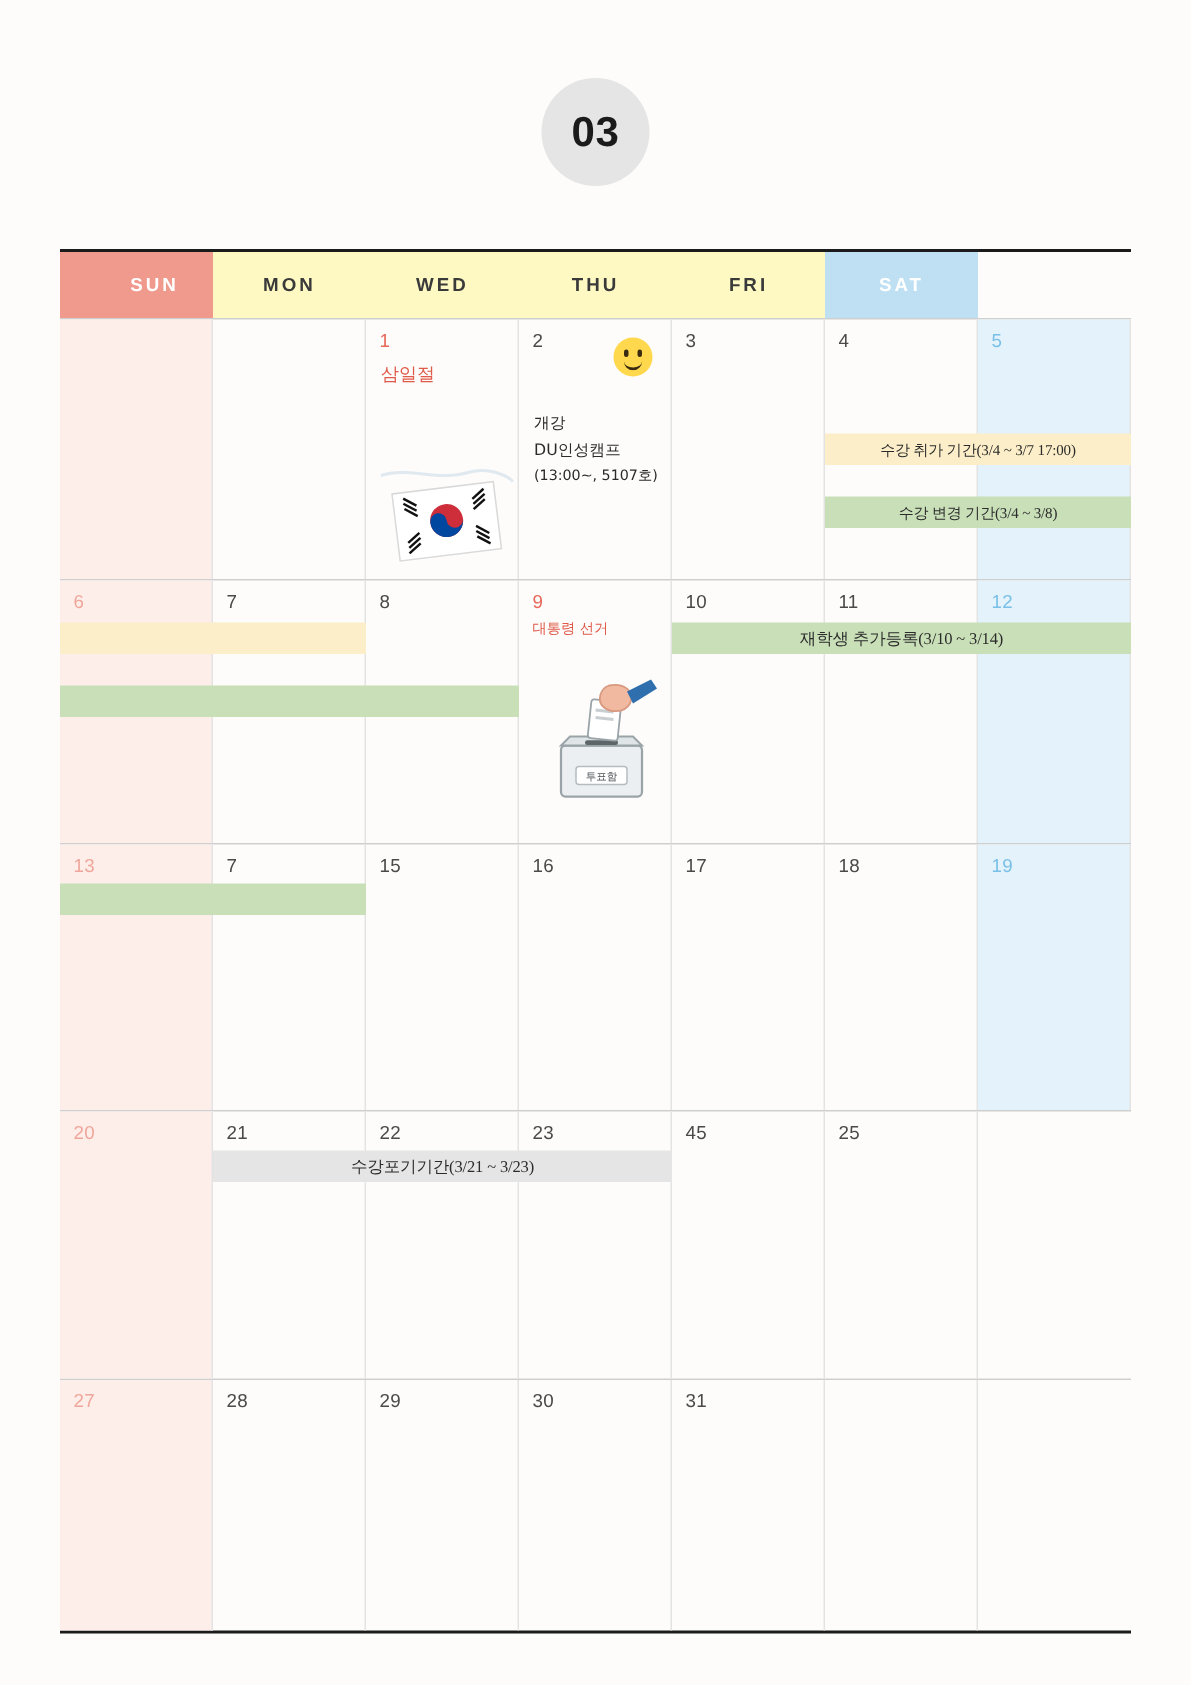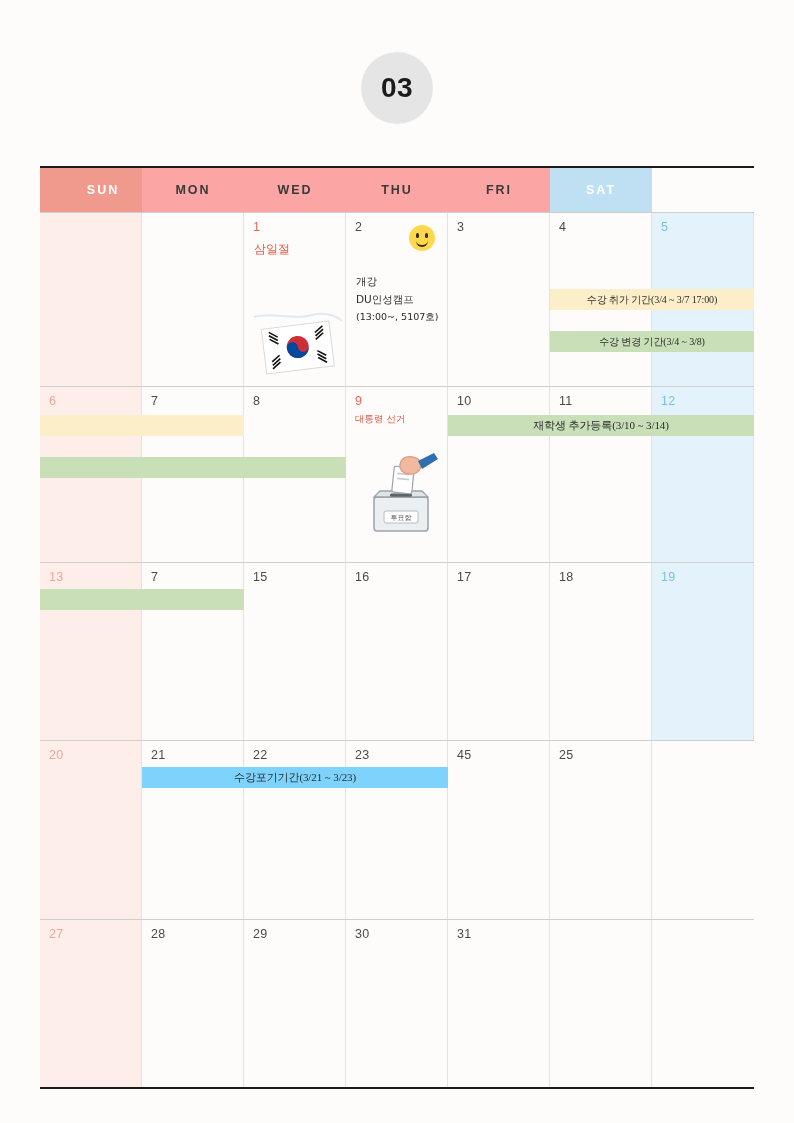--- a/index.html
+++ b/index.html
@@ -57,21 +57,21 @@
     border-bottom: 1px solid #cfcfcf;
   }
   .head-cell {
     display: flex;
     align-items: center;
     justify-content: center;
     font-size: 12.5px;
     font-weight: bold;
     letter-spacing: 2px;
     color: #3a3a3a;
-    background: #fca5a5;
+    background: #fef9c3;
   }
   .head-cell.sun { background: #ef9a8c; color: #ffffff; padding-left: 24px; }
   .head-cell.sat { background: #bfe0f2; color: #ffffff; }
 
   
   .week {
     display: grid;
     grid-template-columns: repeat(7, 102px);
     position: relative;
     border-bottom: 1px solid #cfcfcf;
@@ -124,21 +124,21 @@
     align-items: center;
     justify-content: center;
     font-family: Liberation Serif, serif;
     font-size: 10px;
     color: #2b2b2b;
     white-space: nowrap;
     letter-spacing: -0.1px;
   }
   .bar.yellow { background: #fbeec8; }
   .bar.green  { background: #c8dfb8; }
-  .bar.mint   { background: #7dd3fc; }
+  .bar.mint   { background: #e5e5e5; }
 
   
   .sticker { position: absolute; }
 
   .smiley {
     width: 26px;
     height: 26px;
     border-radius: 50%;
     background: #ffd84d;
     position: relative;

